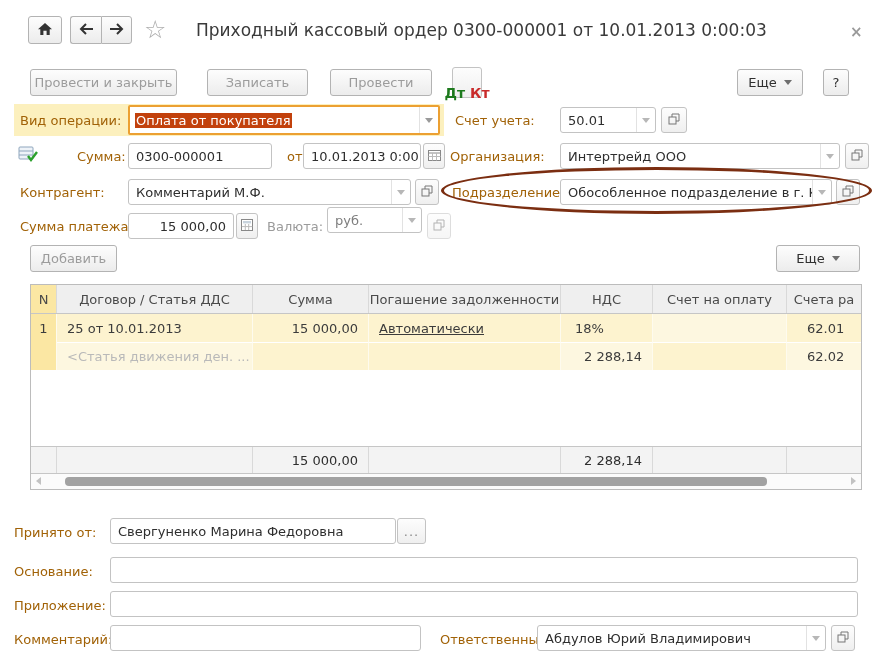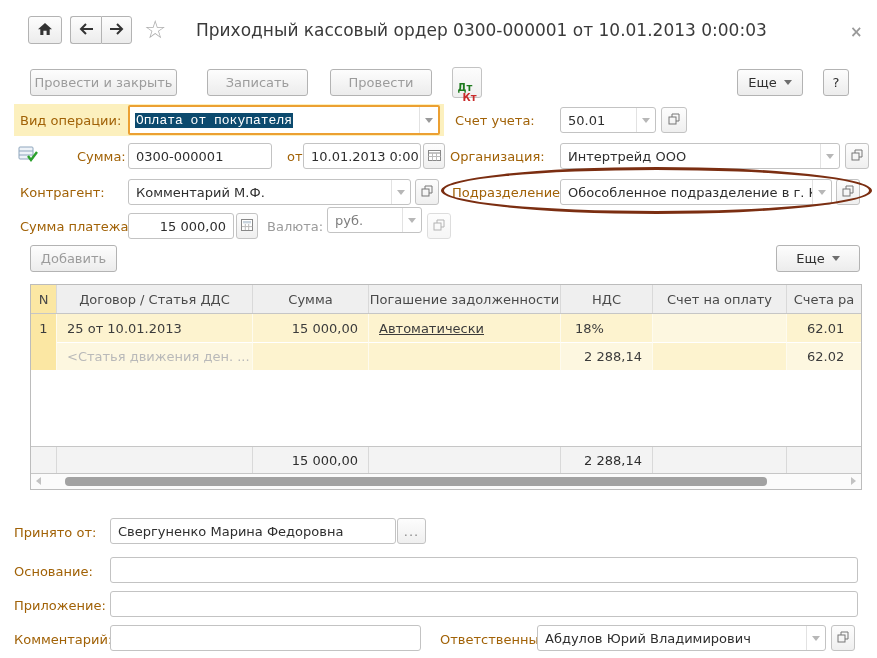--- a/index.html
+++ b/index.html
@@ -34,21 +34,21 @@
   .input .val { flex:1; display:flex; align-items:center; padding:0 7px; white-space:nowrap; overflow:hidden; color:#2e2e2e; }
   .input .val.right { justify-content:flex-end; }
   .input .azone { width:19px; display:flex; align-items:center; justify-content:center; border-left:1px solid #e2e2e2; }
   .input.dis .val { color:#7e7e7e; }
   .input.dis .azone .tri { border-top-color:#b7b7b7; }
   .iconbtn {
     background:linear-gradient(#fdfdfd,#efefef); border:1px solid #c3c3c3; border-radius:3px;
     display:flex; align-items:center; justify-content:center; color:#6f6f6f;
   }
   .iconbtn.dis { opacity:.55; }
-  .sel { background:#0c4a6e; color:#fff; padding:0 1px;font-family:Liberation Mono, monospace; }
+  .sel { background:#c2410c; color:#fff; padding:0 1px; }
 
   
   .grid { left:30px; top:284px; width:832px; border:1px solid #bcbcbc; background:#fff; }
   .grow { display:flex; width:100%; }
   .gcell { border-right:1px solid #d9d9d9; display:flex; align-items:center; overflow:hidden; white-space:nowrap; }
   .grow .gcell:last-child { border-right:none; flex:1; }
   .ghead { background:#efefef; border-bottom:1px solid #c6c6c6; height:29px; color:#4a4a4a; }
   .ghead .gcell { justify-content:center; }
   .yrow { height:28px; }
   .yrow .gcell { border-right:1px solid #fefbee; }
@@ -76,21 +76,21 @@
   .opstrip { background:#fcf0be; }
   .opinput { border:2px solid #eca032; border-radius:2px; background:#fff; display:flex; align-items:stretch; }
   .opinput .val { flex:1; display:flex; align-items:center; padding:0 5px; }
   .opinput .azone { width:19px; display:flex; align-items:center; justify-content:center; border-left:1px solid #e2e2e2; }
 
   .ellipse { border:3px solid #7b2e11; border-radius:50%; pointer-events:none; z-index:9; background:transparent; }
 
   .title { font-size:17px; color:#3a3a3a; white-space:nowrap; }
   .closex { color:#9a9a9a; font-size:15px; font-weight:bold; line-height:1; }
   .star { color:#adadad; font-size:25px; line-height:1; }
-  .dtkt { display:flex; flex-direction:column; align-items:flex-start; line-height:1; font-weight:bold; font-size:10px;margin-top:21px; }
+  .dtkt { display:flex; flex-direction:row; align-items:flex-start; line-height:1; font-weight:bold; font-size:14px;margin-top:21px; }
   .dtkt .dt { color:#1d7a1d; }
   .dtkt .kt { color:#c92b2b; margin-left:5px; }
   .dots { color:#8b8b8b; letter-spacing:1px; }
 </style>
 </head>
 <body>
 
 <div class="abs btn dark" style="left:28px;top:16px;width:34px;height:28px">
   <span>
     <svg width="16" height="14" viewBox="0 0 16 14">

